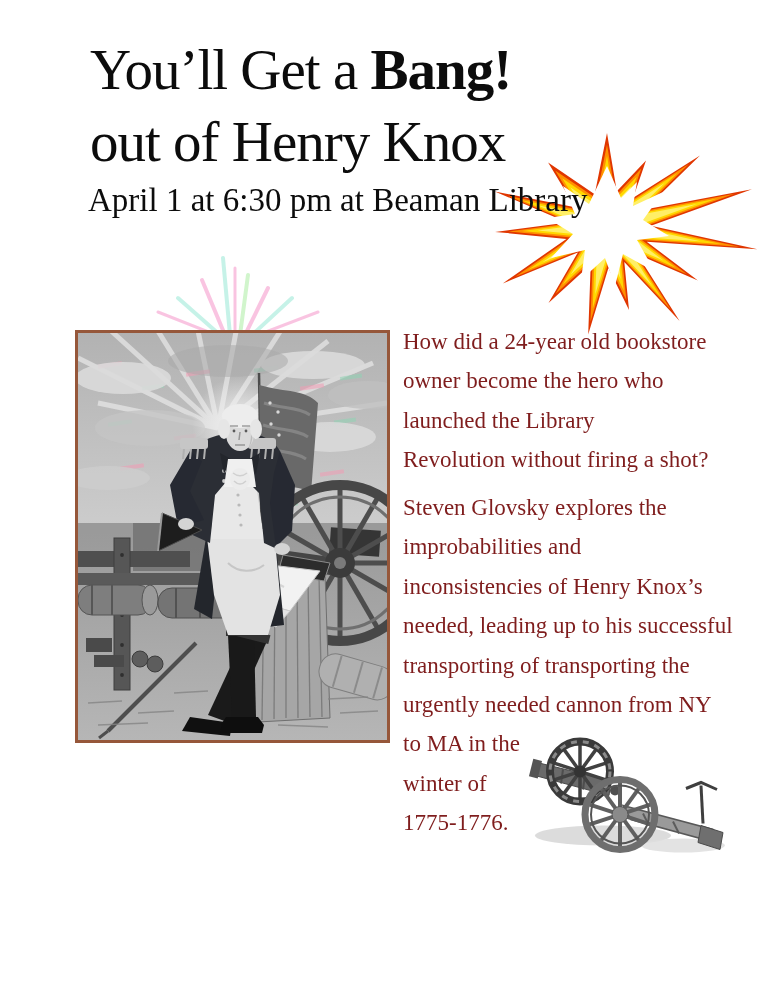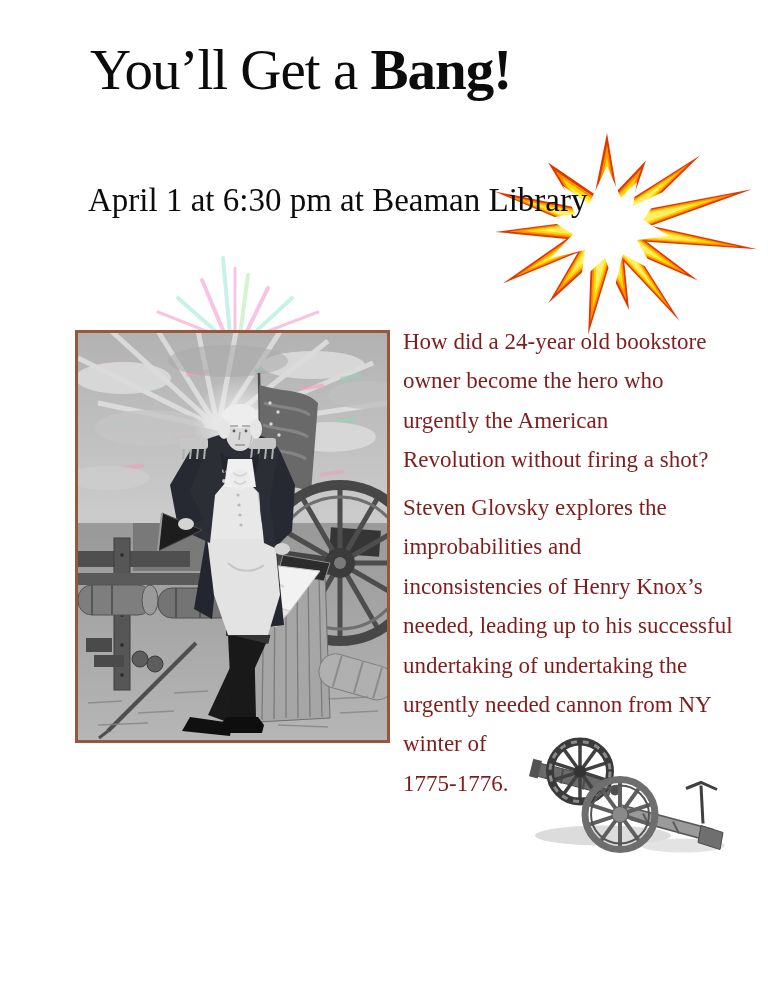--- a/index.html
+++ b/index.html
@@ -57,20 +57,21 @@
       <polygon fill="#e03600" points="0,-95 9.8,-36.7 39,-67.5 26.2,-30.2 93,-72.6 37.8,-18.4 145,-38.8 43.9,-2.3 150.5,21.2 39.7,13.7 90.9,52.5 30.2,26.2 72.6,93 17.3,33.9 22,82.1 1.4,40 -18.8,106.4 -16.3,36.5 -58.5,74.9 -29.1,24.4 -104.2,55.4 -40.6,10.9 -111.9,3.9 -39.6,-5.6 -112.2,-36.5 -31.9,-20.7 -58.9,-65.4 -12.3,-33.8"></polygon>
       <polygon fill="#ff9000" transform="scale(0.88)" points="0,-95 9.8,-36.7 39,-67.5 26.2,-30.2 93,-72.6 37.8,-18.4 145,-38.8 43.9,-2.3 150.5,21.2 39.7,13.7 90.9,52.5 30.2,26.2 72.6,93 17.3,33.9 22,82.1 1.4,40 -18.8,106.4 -16.3,36.5 -58.5,74.9 -29.1,24.4 -104.2,55.4 -40.6,10.9 -111.9,3.9 -39.6,-5.6 -112.2,-36.5 -31.9,-20.7 -58.9,-65.4 -12.3,-33.8"></polygon>
       <polygon fill="#ffd800" transform="scale(0.76)" points="0,-95 9.8,-36.7 39,-67.5 26.2,-30.2 93,-72.6 37.8,-18.4 145,-38.8 43.9,-2.3 150.5,21.2 39.7,13.7 90.9,52.5 30.2,26.2 72.6,93 17.3,33.9 22,82.1 1.4,40 -18.8,106.4 -16.3,36.5 -58.5,74.9 -29.1,24.4 -104.2,55.4 -40.6,10.9 -111.9,3.9 -39.6,-5.6 -112.2,-36.5 -31.9,-20.7 -58.9,-65.4 -12.3,-33.8"></polygon>
       <polygon fill="#ffef66" transform="scale(0.62)" points="0,-95 9.8,-36.7 39,-67.5 26.2,-30.2 93,-72.6 37.8,-18.4 145,-38.8 43.9,-2.3 150.5,21.2 39.7,13.7 90.9,52.5 30.2,26.2 72.6,93 17.3,33.9 22,82.1 1.4,40 -18.8,106.4 -16.3,36.5 -58.5,74.9 -29.1,24.4 -104.2,55.4 -40.6,10.9 -111.9,3.9 -39.6,-5.6 -112.2,-36.5 -31.9,-20.7 -58.9,-65.4 -12.3,-33.8"></polygon>
       <polygon fill="#ffffff" points="0,-62 14,-30 30,-46 26,-22 56,-36 36,-8 62,8 30,12 48,44 16,26 8,58 -2,30 -26,52 -22,22 -56,30 -34,6 -60,-10 -32,-14 -44,-42 -18,-24"></polygon>
     </g>
   </svg>
 
   <div class="abs title">
     <div><span>You’ll Get a </span><b>Bang!</b></div>
+    <div>out of Henry Knox</div>
   </div>
 
   <div class="abs subtitle">April 1 at 6:30 pm  at Beaman Library</div>
 
   <div class="abs portrait">
     <svg width="309" height="407" viewBox="0 0 309 407">
       <defs>
         <linearGradient id="sky" x1="0" y1="0" x2="0" y2="1">
           <stop offset="0" stop-color="#b2b2b2"></stop>
             <stop offset="1" stop-color="#cfcfcf"></stop>
@@ -289,30 +290,31 @@
           </g>
         <path d="M152,93 L160,93 M164,93 L172,93" stroke="#9f9f9f" stroke-width="1.5"></path>
         <path d="M162,99 L161,107 M157,112 L167,112" stroke="#969696" stroke-width="1.5" fill="none"></path>
       </g>
     </svg>
   </div>
 
   <div class="abs rcol para1">
     <span class="ln">How did a 24-year old bookstore</span>
     <span class="ln">owner become the hero who</span>
-    <span class="ln">urgently the American</span>
+    <span class="ln">launched the Library</span>
     <span class="ln">Revolution without firing a shot?</span>
   </div>
   <div class="abs rcol para2">
     <span class="ln">Steven Glovsky explores the</span>
     <span class="ln">improbabilities and</span>
     <span class="ln">inconsistencies of Henry Knox’s</span>
     <span class="ln">needed, leading up to his successful</span>
-    <span class="ln">undertaking of undertaking the</span>
+    <span class="ln">transporting of transporting the</span>
     <span class="ln">urgently needed cannon from NY</span>
+    <span class="ln">to MA in the</span>
     <span class="ln">winter of</span>
     <span class="ln">1775-1776.</span>
   </div>
 
   <svg class="abs cannon" viewBox="0 0 215 135">
     <ellipse cx="80" cy="106" rx="68" ry="10" fill="#d6d6d6" opacity="0.85"></ellipse>
     <ellipse cx="160" cy="116" rx="42" ry="7" fill="#dedede" opacity="0.85"></ellipse>
 
     <polygon points="100,76 190,100 196,114 108,90" fill="#9a9a9a" stroke="#585858" stroke-width="1.5"></polygon>
     <polygon points="178,96 200,103 197,120 175,113" fill="#6f6f6f" stroke="#4a4a4a"></polygon>

